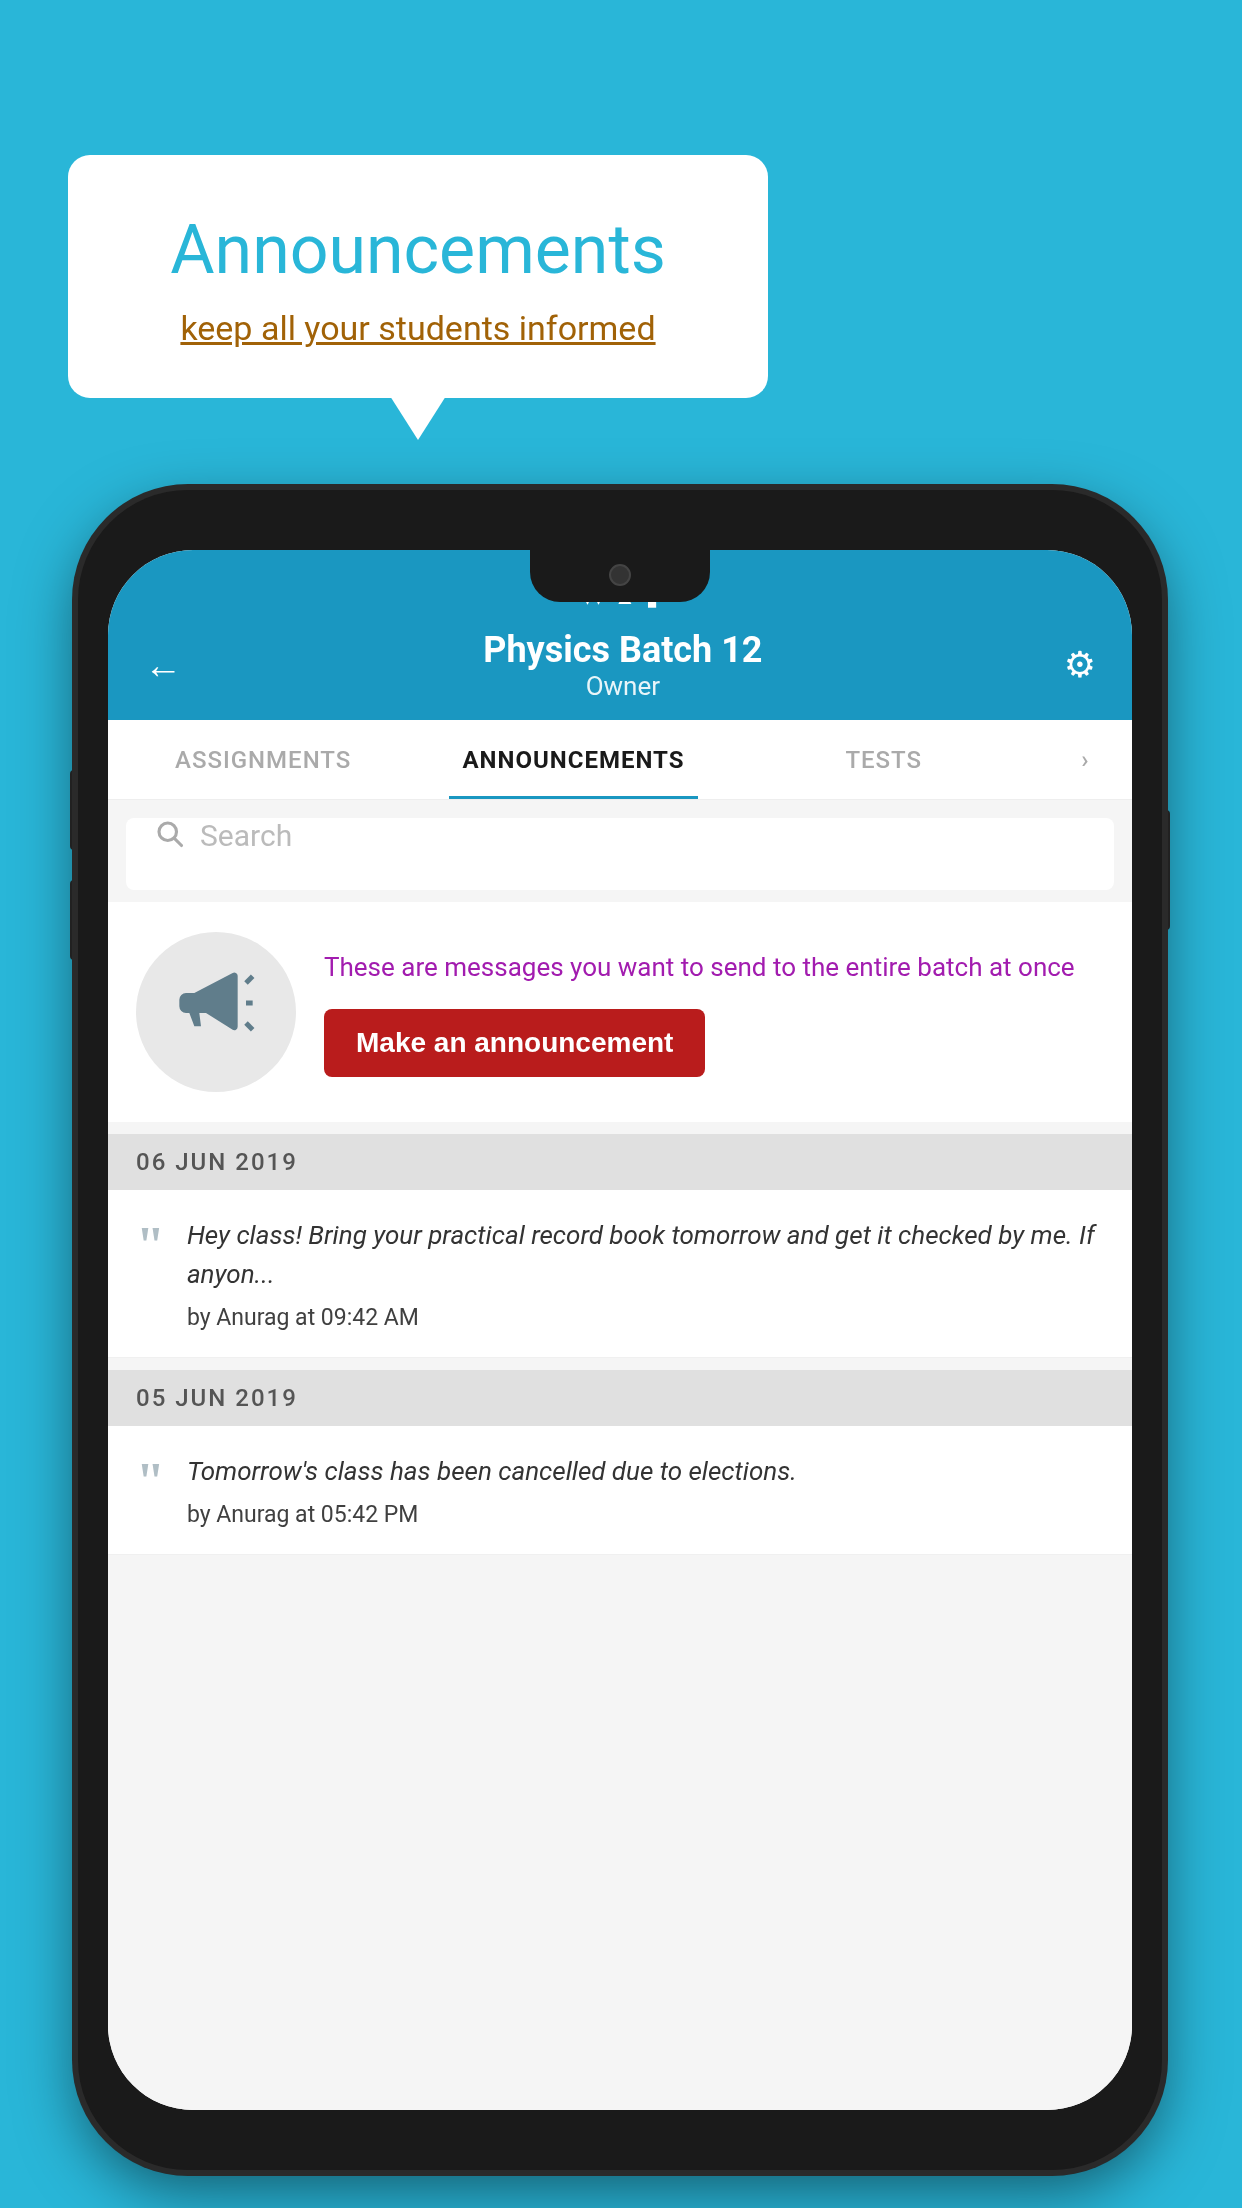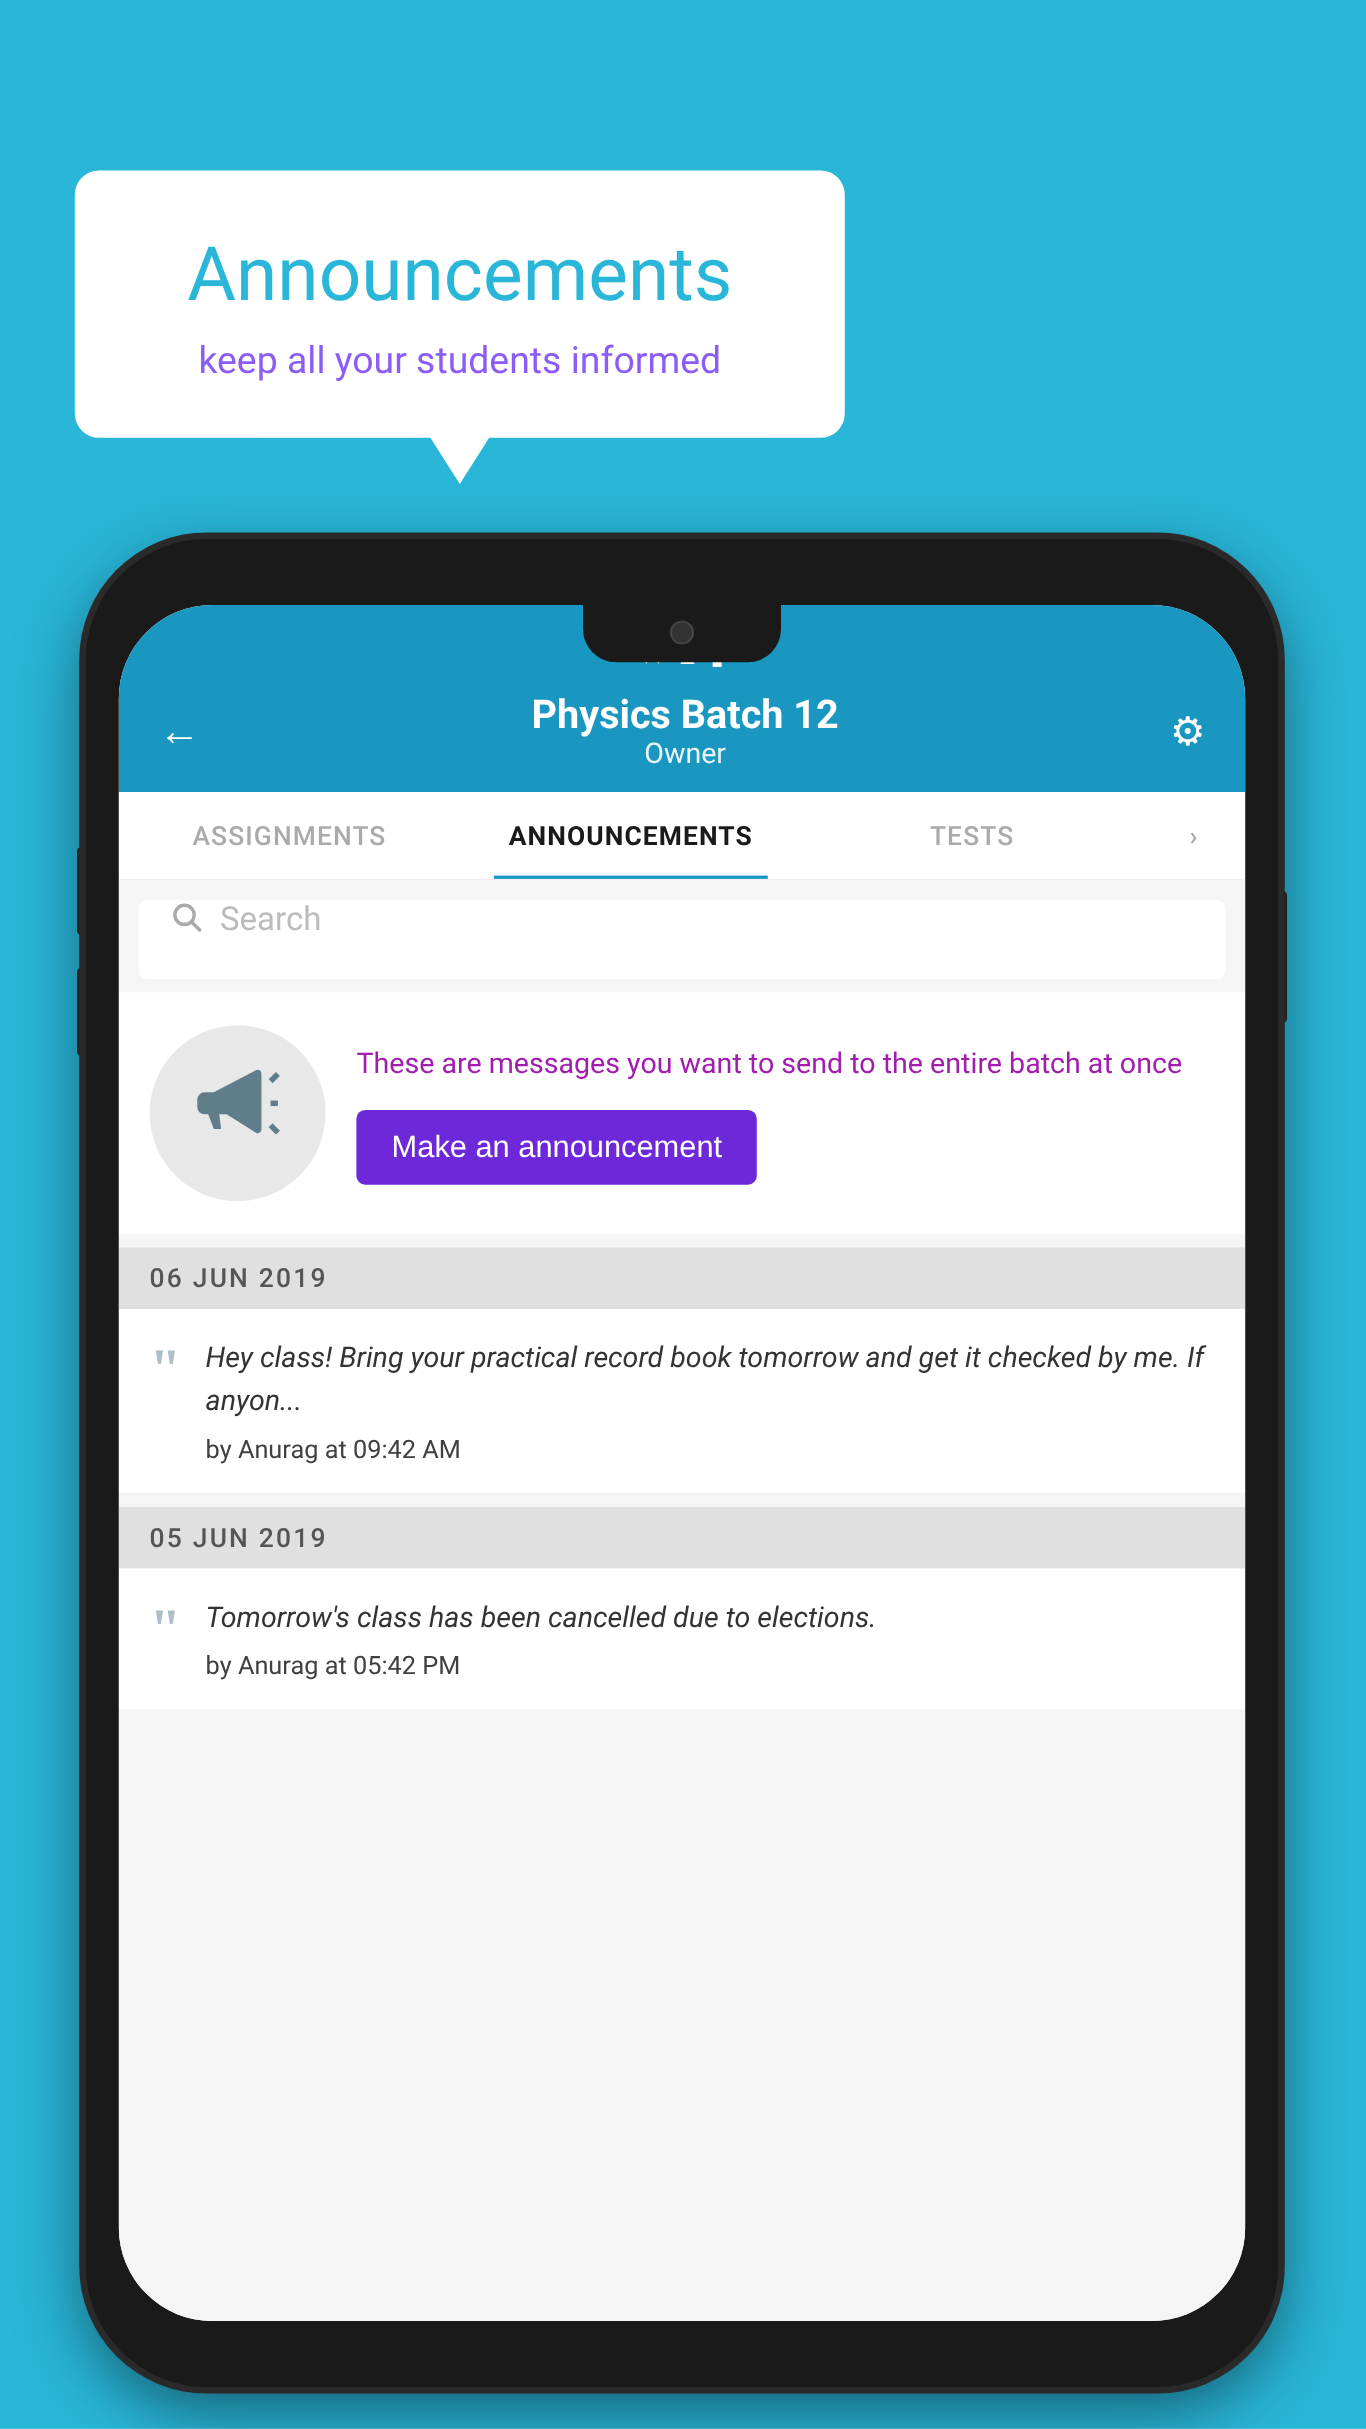--- a/index.html
+++ b/index.html
@@ -43,23 +43,24 @@
     }
 
     .speech-bubble-title {
       color: #29b6d8;
       font-size: 68px;
       font-weight: 400;
       margin-bottom: 18px;
     }
 
     .speech-bubble-subtitle {
-      color: #8b5cf6;
+      color: #a16207;
       font-size: 34px;
       font-weight: 400;
+      text-decoration: underline;
     }
 
     
     .phone-container {
       position: absolute;
       top: 490px;
       left: 78px;
       width: 1084px;
       height: 1680px;
     }
@@ -296,27 +297,27 @@
     }
 
     .promo-desc {
       color: #a21caf;
       font-size: 26px;
       line-height: 1.5;
       margin-bottom: 22px;
     }
 
     .make-announcement-btn {
-      background: #6d28d9;
+      background: #b91c1c;
       color: white;
       border: none;
       border-radius: 8px;
       padding: 18px 32px;
       font-size: 28px;
-      font-weight: 400;
+      font-weight: 700;
       cursor: pointer;
     }
 
     
     .date-separator {
       background: #e0e0e0;
       padding: 14px 28px;
       margin-top: 12px;
     }
 

